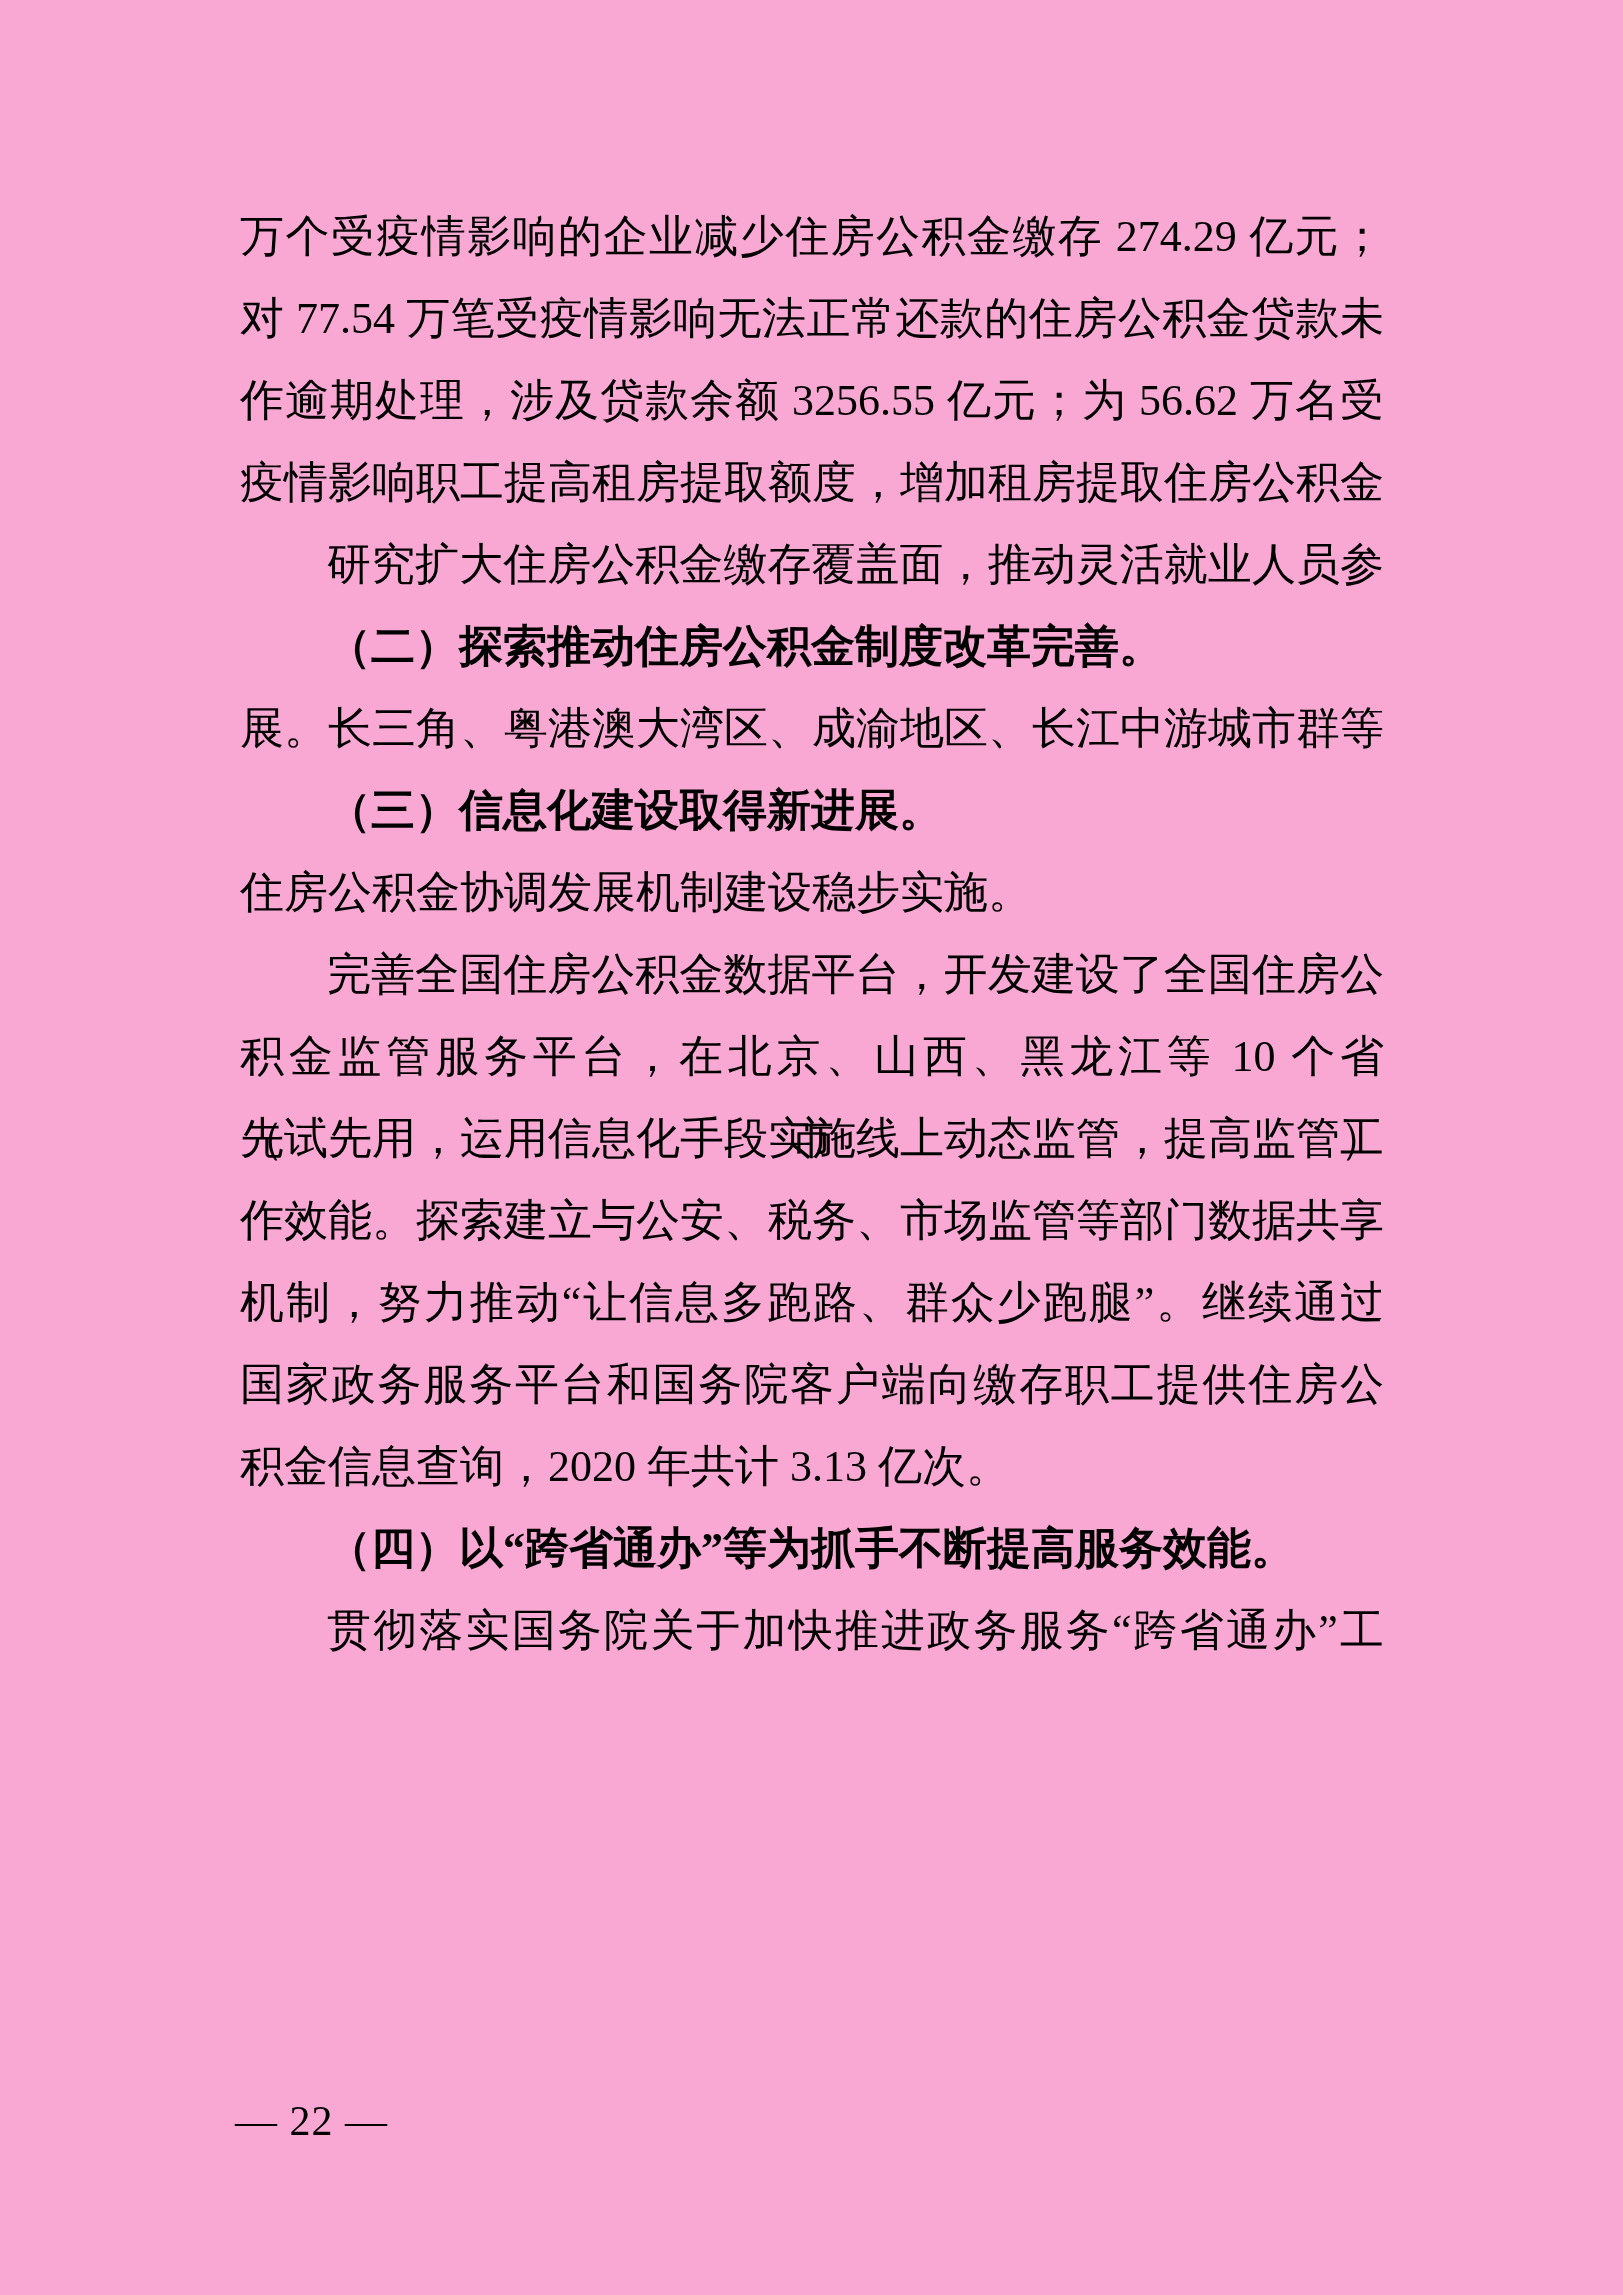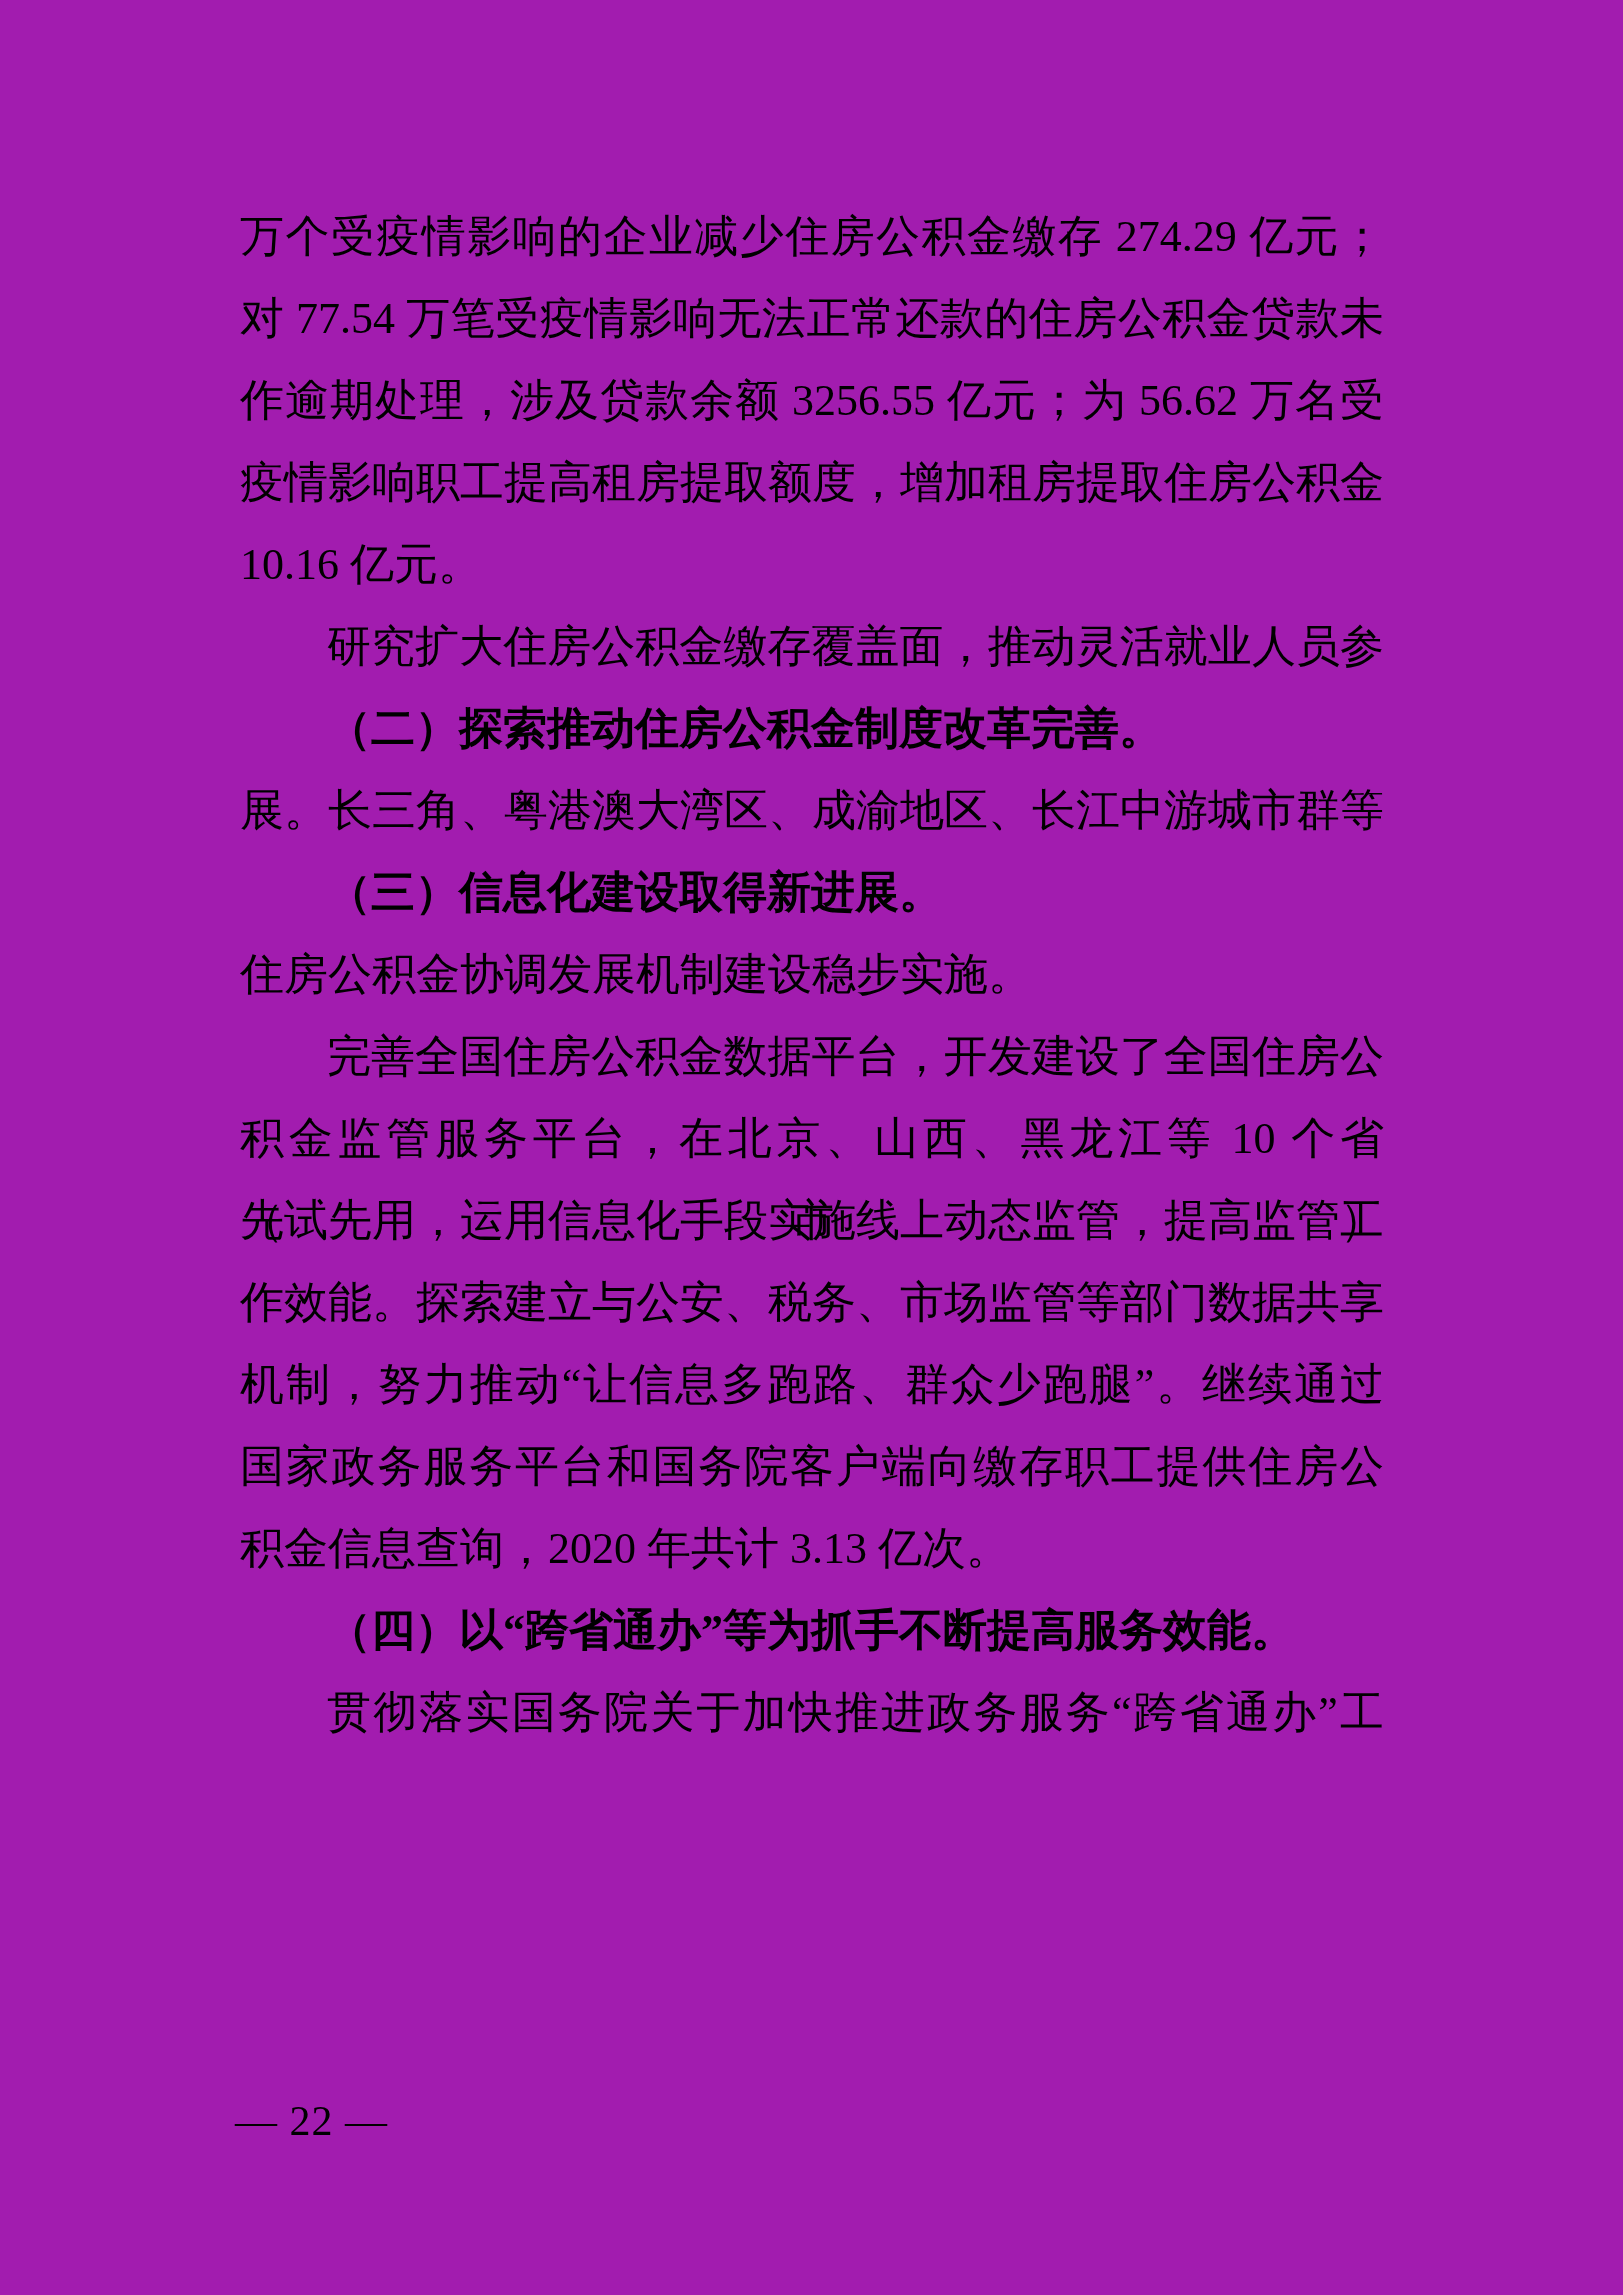--- a/index.html
+++ b/index.html
@@ -14,21 +14,21 @@
     overflow: hidden;
     color: #000000;
     font-family: "Liberation Serif", "DejaVu Serif", serif;
   }
   .page {
     position: absolute;
     left: 0;
     top: 0;
     width: 1623px;
     height: 2295px;
-    background: #a21caf;
+    background: #f9a8d4;
   }
   .text-block {
     position: absolute;
     left: 240px;
     top: 196px;
     width: 1144px;
   }
   .line {
     margin: 0;
     padding: 0;
@@ -61,21 +61,20 @@
 </style>
 </head>
 <body>
 
 <div class="page">
   <main class="text-block" id="lines-container">
       <p class="line flush">万个受疫情影响的企业减少住房公积金缴存 274.29 亿元；</p>
       <p class="line flush">对 77.54 万笔受疫情影响无法正常还款的住房公积金贷款未</p>
       <p class="line flush">作逾期处理，涉及贷款余额 3256.55 亿元；为 56.62 万名受</p>
       <p class="line flush">疫情影响职工提高租房提取额度，增加租房提取住房公积金</p>
-      <p class="line">10.16 亿元。</p>
       <p class="line indent flush">研究扩大住房公积金缴存覆盖面，推动灵活就业人员参</p>
       <p class="line heading indent">（二）探索推动住房公积金制度改革完善。</p>
       <p class="line flush">展。长三角、粤港澳大湾区、成渝地区、长江中游城市群等</p>
       <p class="line heading indent">（三）信息化建设取得新进展。</p>
       <p class="line">住房公积金协调发展机制建设稳步实施。</p>
       <p class="line indent flush">完善全国住房公积金数据平台，开发建设了全国住房公</p>
       <p class="line flush">积金监管服务平台，在北京、山西、黑龙江等 10 个省（市）</p>
       <p class="line flush">先试先用，运用信息化手段实施线上动态监管，提高监管工</p>
       <p class="line flush">作效能。探索建立与公安、税务、市场监管等部门数据共享</p>
       <p class="line flush">机制，努力推动“让信息多跑路、群众少跑腿”。继续通过</p>

